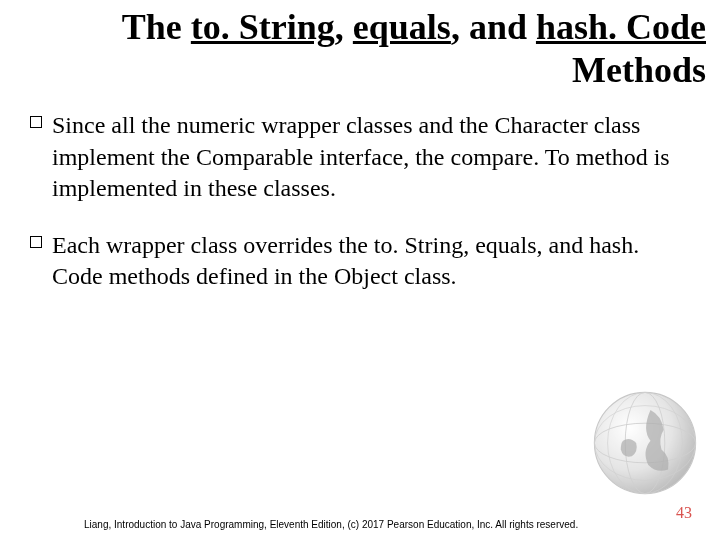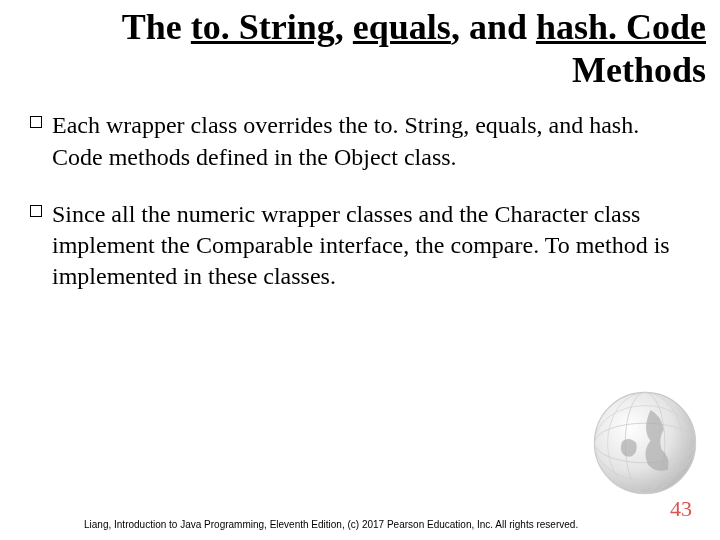--- a/index.html
+++ b/index.html
@@ -51,21 +51,21 @@
     text-align: left;
     font-size: 10px;
     font-family: Arial, Helvetica, sans-serif;
     color: #000;
     padding: 0 80px;
   }
   .pagenum {
     position: absolute;
     right: 28px;
     bottom: 18px;
-    font-size: 22px;
+    font-size: 16px;
     color: #d9534f;
     font-family: "Times New Roman", Times, serif;
     margin-left: 25px;
   }
   .globe {
     position: absolute;
     right: 20px;
     bottom: 42px;
     width: 110px;
     height: 110px;
@@ -78,25 +78,25 @@
 
 <div class="slide">
 
   <h1 class="title">
     <span>The </span><span class="u">to. String</span><span>, </span><span class="u">equals</span><span>, and </span><span class="u">hash. Code</span><span> Methods</span>
   </h1>
 
   <div class="bullets">
     <div class="bullet">
       <span class="marker"></span>
-      <span>Each wrapper class overrides the to. String, equals, and hash. Code methods defined in the Object class.</span>
+      <span>Since all the numeric wrapper classes and the Character class implement the Comparable interface, the compare. To method is implemented in these classes.</span>
     </div>
     <div class="bullet">
       <span class="marker"></span>
-      <span>Since all the numeric wrapper classes and the Character class implement the Comparable interface, the compare. To method is implemented in these classes.</span>
+      <span>Each wrapper class overrides the to. String, equals, and hash. Code methods defined in the Object class.</span>
     </div>
   </div>
 
   <div class="globe">
     <svg viewBox="0 0 100 100">
       <defs>
         <radialGradient id="g" cx="35%" cy="35%" r="70%">
           <stop offset="0%" stop-color="#ffffff"></stop>
           <stop offset="60%" stop-color="#d0d0d0"></stop>
           <stop offset="100%" stop-color="#888888"></stop>

